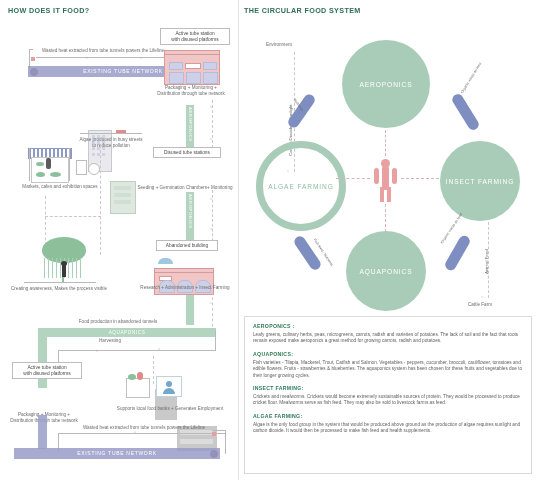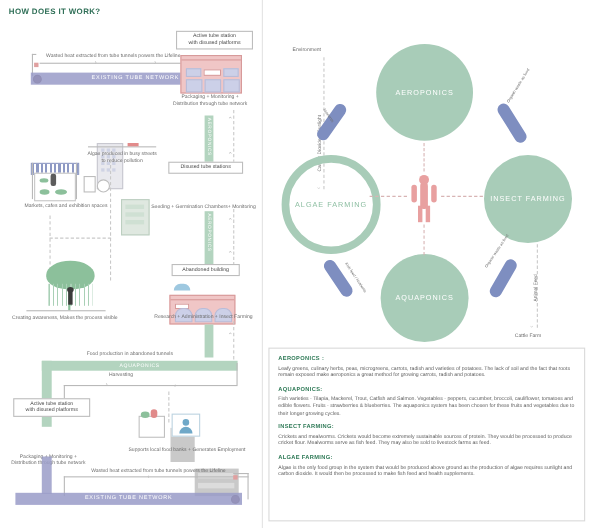--- a/index.html
+++ b/index.html
@@ -97,21 +97,22 @@
   .ihead{font-size:5.2px;font-weight:700;color:#2f7a57;letter-spacing:.3px;
          margin:0 0 3px 0;}
   .ibody{font-size:4.7px;line-height:6.4px;color:#5e5e5e;margin:0 0 6px 0;
          text-align:left;}
 </style>
 </head>
 <body>
 
 <div id="root">
 
-  <div class="panel-title" id="t-left">HOW DOES IT WORK?</div>
+  <div class="panel-title" id="t-left">HOW DOES IT FOOD?</div>
+  <div class="panel-title" id="t-right">THE CIRCULAR FOOD SYSTEM</div>
   <div class="vsep"></div>
 
   <div>
 
     <div class="solid" style="left:29px;top:49px;height:20px;"></div>
     <div class="solidh" style="left:29px;top:49px;width:4px;"></div>
     <div class="marker" style="left:31px;top:57px;"></div>
     <div class="circ" style="left:30px;top:68px;"></div>
     <div class="solidh" style="left:36px;top:57px;width:134px;"></div>
     <div class="chev" style="left:86px;top:54px;">›</div>

